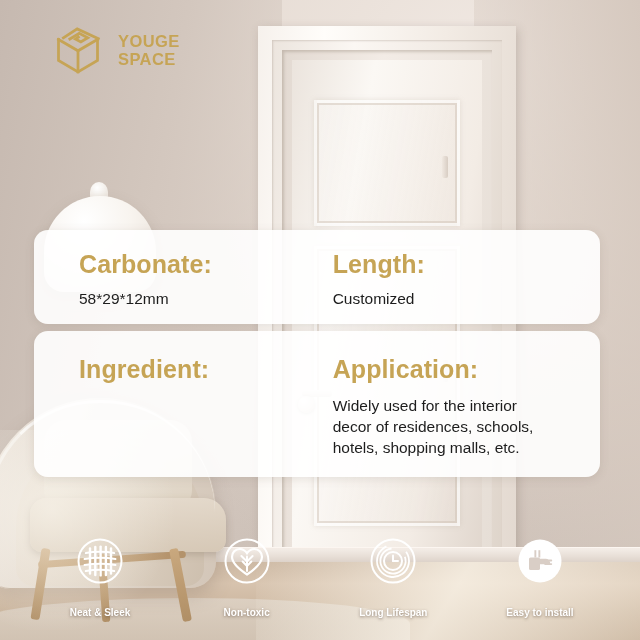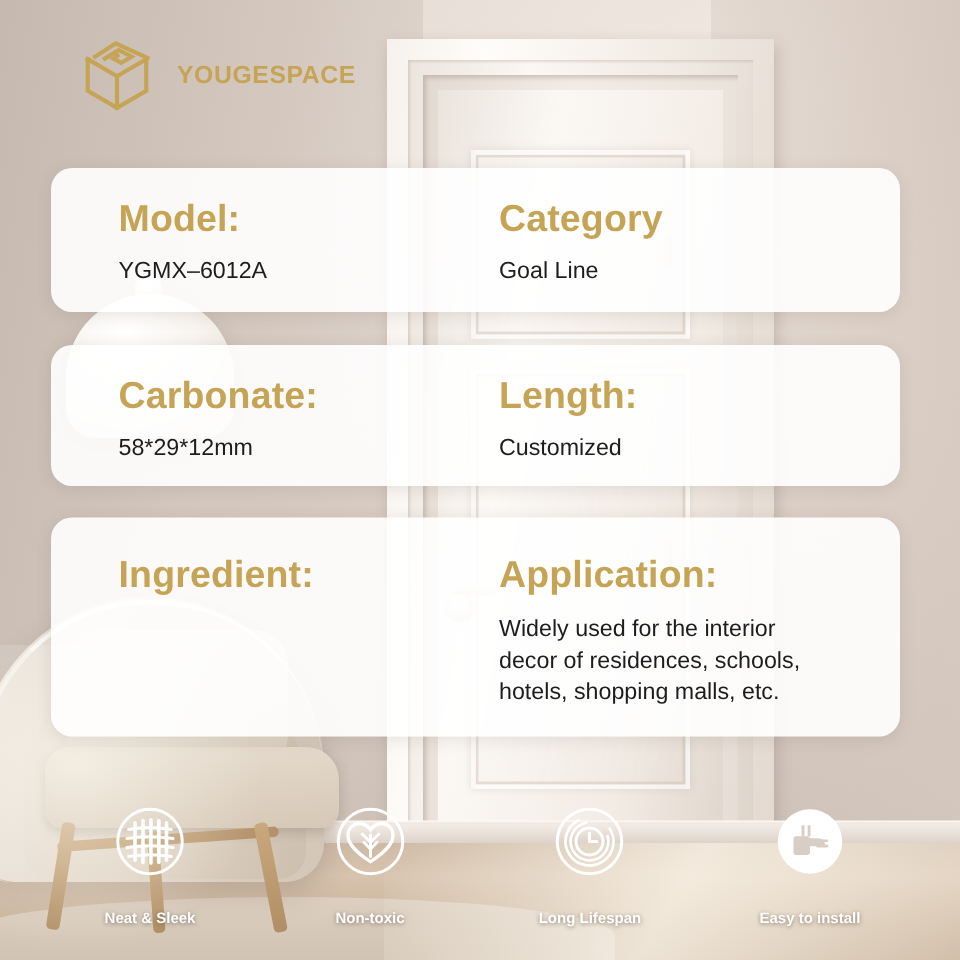--- a/index.html
+++ b/index.html
@@ -179,36 +179,36 @@
   
   .overlay { position: absolute; inset: 0; }
 
   
   .brand {
     position: absolute; left: 52px; top: 24px;
     display: flex; align-items: center; gap: 14px;
   }
   .brand-mark { width: 52px; height: 52px; display: block; }
   .brand-text {
-    display: flex; line-height: 1.12;
+    display: flex; flex-direction: column; line-height: 1.12;
     font-size: 16.5px; font-weight: 700; letter-spacing: .4px;
   }
   .brand-text span { display: block; }
 
   
   .card {
     position: absolute;
     left: 34px; width: 566px;
     background: rgba(255,255,255,.90);
     border-radius: 14px;
     box-shadow: 0 2px 10px rgba(120,104,92,.16);
   }
   #card-1 { top: 112px; height: 96px; }
   #card-2 { top: 230px; height: 94px; }
-  #card-3 { top: 345px; height: 146px; }
+  #card-3 { top: 331px; height: 146px; }
 
   .card-cols {
     display: flex; width: 100%; height: 100%;
     box-sizing: border-box;
   }
   .col { box-sizing: border-box; }
   .col-left  { width: 51%; padding-left: 45px; }
   .col-right { width: 49%; padding-left: 10px; }
 
   .c-head {
@@ -300,32 +300,20 @@
           <path d="M14 17 L31 6 L57 18"></path>
           <path d="M22 18.5 L33.5 11.5 L44 17 L35.5 22 L29 18.5 L32.5 16.2"></path>
         </g>
       </svg>
       <div class="brand-text" style="color:#C6A455">
         <span>YOUGE</span>
         <span>SPACE</span>
       </div>
     </div>
 
-    <div class="card" id="card-1">
-      <div class="card-cols">
-        <div class="col col-left">
-          <div class="c-head" style="color:#C6A455">Model:</div>
-          <div class="c-body">YGMX–6012A</div>
-        </div>
-        <div class="col col-right">
-          <div class="c-head" style="color:#C6A455">Category</div>
-          <div class="c-body">Goal Line</div>
-        </div>
-      </div>
-    </div>
 
     <div class="card" id="card-2">
       <div class="card-cols">
         <div class="col col-left">
           <div class="c-head" style="color:#C6A455">Carbonate:</div>
           <div class="c-body">58*29*12mm</div>
         </div>
         <div class="col col-right">
           <div class="c-head" style="color:#C6A455">Length:</div>
           <div class="c-body">Customized</div>

